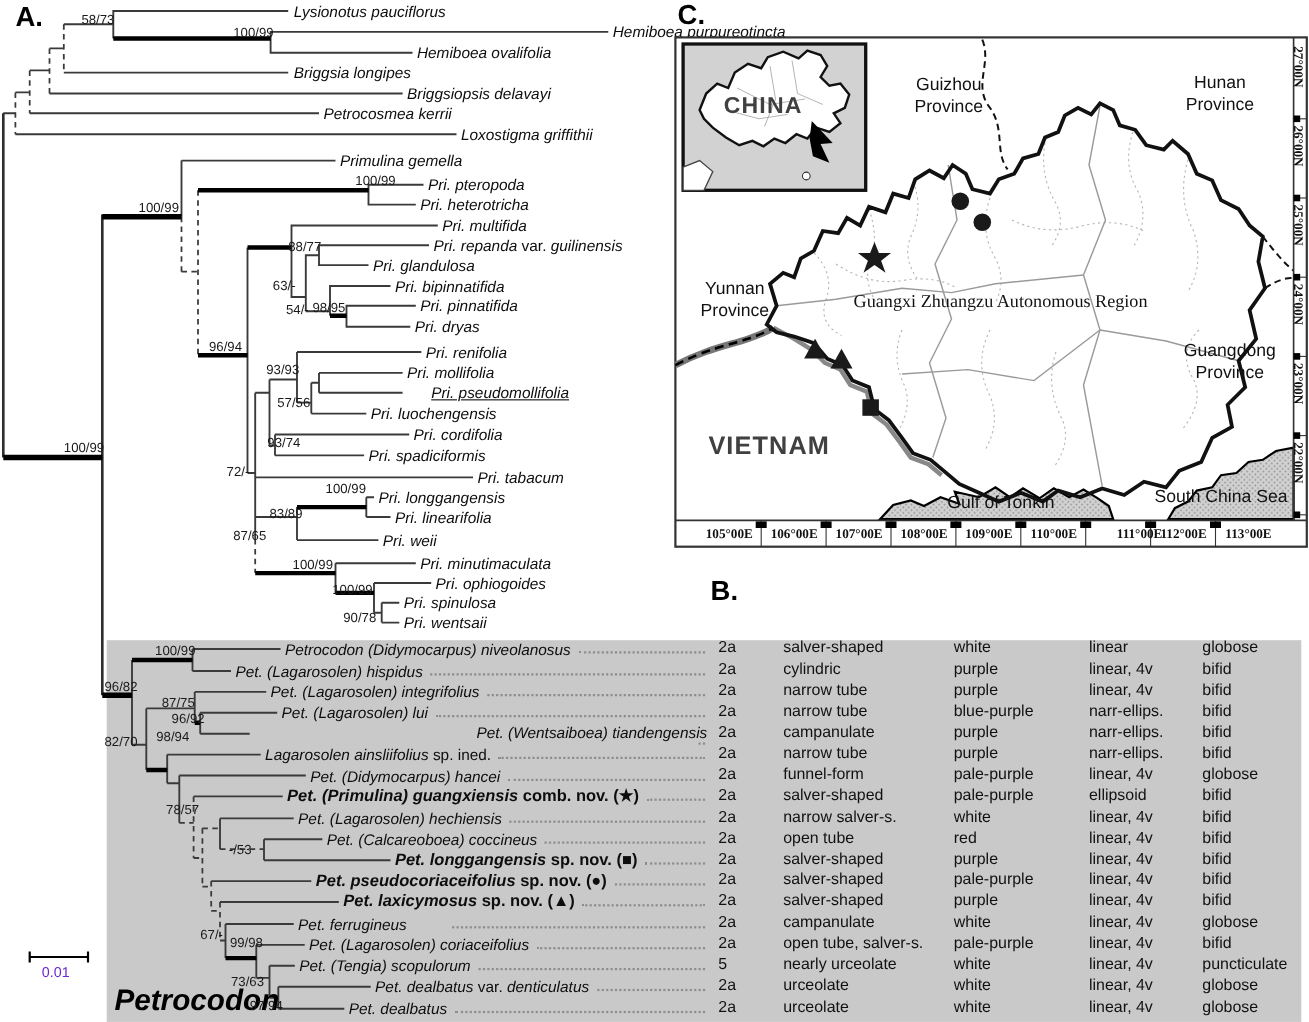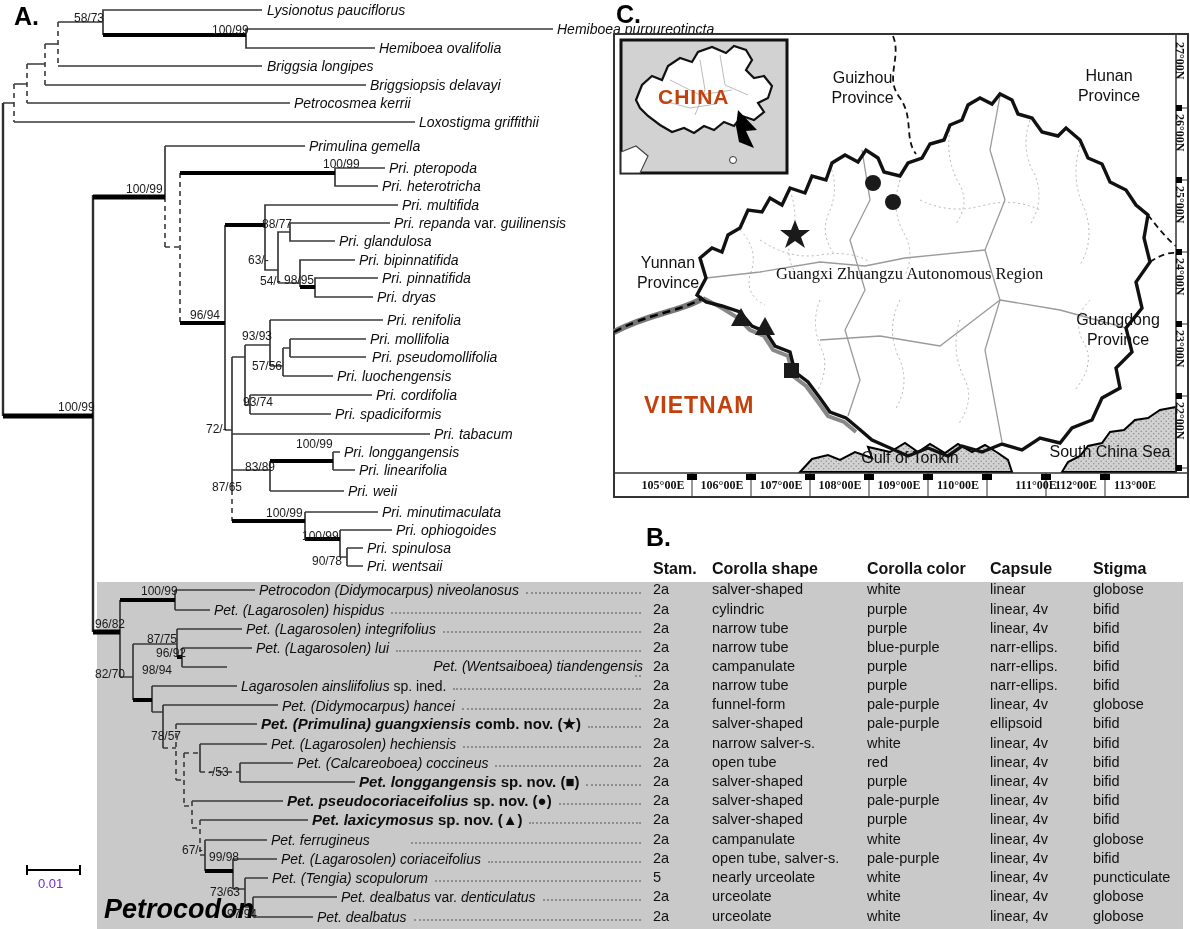--- a/index.html
+++ b/index.html
@@ -20,21 +20,21 @@
   .genus{position:absolute;left:104px;top:894px;font-style:italic;font-weight:bold;font-size:27px;color:#000;}
   .scalelbl{position:absolute;left:38px;top:876px;font-size:13px;color:#6d28d9;}
   
   .thead span,.trow span{position:absolute;white-space:nowrap;}
   .thead{position:absolute;left:645px;top:560px;width:545px;height:20px;font-weight:bold;font-size:16px;}
   .trow{position:absolute;left:645px;width:545px;height:19px;font-size:14.5px;}
   .c0{left:8px;} .c1{left:67px;} .c2{left:222px;} .c3{left:345px;} .c4{left:448px;}
   
   .mlbl{position:absolute;font-size:16px;line-height:20px;text-align:center;color:#111;white-space:pre-line;}
   .mser{position:absolute;font-family:"Liberation Serif",serif;font-size:16.5px;color:#111;white-space:nowrap;}
-  .mbold{position:absolute;font-weight:bold;color:#c2410c;white-space:nowrap;}
+  .mbold{position:absolute;font-weight:bold;color:#404040;white-space:nowrap;}
   .lat{position:absolute;font-family:"Liberation Serif",serif;font-weight:bold;font-size:12px;
        transform:rotate(90deg);transform-origin:left top;white-space:nowrap;}
   .lon{position:absolute;font-family:"Liberation Serif",serif;font-weight:bold;font-size:12px;
        width:60px;text-align:center;top:478px;white-space:nowrap;}
 </style>
 </head>
 <body>
 
 <div id="fig">
   <div class="grayband"></div>
@@ -85,21 +85,21 @@
   <div class="tip" style="left:389px;top:159px;"><span>Pri. pteropoda</span></div>
   <div class="tip" style="left:382px;top:177px;"><span>Pri. heterotricha</span></div>
   <div class="tip" style="left:402px;top:196px;"><span>Pri. multifida</span></div>
   <div class="tip" style="left:394px;top:214px;"><span>Pri. repanda</span><span class="r"> var. </span><span>guilinensis</span></div>
   <div class="tip" style="left:339px;top:232px;"><span>Pri. glandulosa</span></div>
   <div class="tip" style="left:359px;top:251px;"><span>Pri. bipinnatifida</span></div>
   <div class="tip" style="left:382px;top:269px;"><span>Pri. pinnatifida</span></div>
   <div class="tip" style="left:377px;top:288px;"><span>Pri. dryas</span></div>
   <div class="tip" style="left:387px;top:311px;"><span>Pri. renifolia</span></div>
   <div class="tip" style="left:370px;top:330px;"><span>Pri. mollifolia</span></div>
-  <div class="tip" style="left:372px;top:348px;"><span>Pri. pseudomollifolia</span></div>
+  <div class="tip" style="left:392px;top:348px;text-decoration:underline;"><span>Pri. pseudomollifolia</span></div>
   <div class="tip" style="left:337px;top:367px;font-style:italic;"><span>Pri. luochengensis</span></div>
   <div class="tip" style="left:376px;top:386px;"><span>Pri. cordifolia</span></div>
   <div class="tip" style="left:335px;top:405px;"><span>Pri. spadiciformis</span></div>
   <div class="tip" style="left:434px;top:425px;"><span>Pri. tabacum</span></div>
   <div class="tip" style="left:344px;top:443px;"><span>Pri. longgangensis</span></div>
   <div class="tip" style="left:359px;top:461px;"><span>Pri. linearifolia</span></div>
   <div class="tip" style="left:348px;top:482px;"><span>Pri. weii</span></div>
   <div class="tip" style="left:382px;top:503px;"><span>Pri. minutimaculata</span></div>
   <div class="tip" style="left:396px;top:521px;"><span>Pri. ophiogoides</span></div>
   <div class="tip" style="left:367px;top:539px;"><span>Pri. spinulosa</span></div>
@@ -204,27 +204,20 @@
   <span class="sup" style="left:95px;top:668px;">82/70</span>
   <span class="sup" style="left:142px;top:664px;">98/94</span>
   <span class="sup" style="left:151px;top:730px;">78/57</span>
   <span class="sup" style="left:208px;top:766px;">-/53</span>
   <span class="sup" style="left:182px;top:844px;">67/-</span>
   <span class="sup" style="left:209px;top:851px;">99/98</span>
   <span class="sup" style="left:210px;top:886px;">73/63</span>
   <span class="sup" style="left:227px;top:908px;">97/94</span>
   <span class="sup" style="left:58px;top:401px;">100/99</span>
 
-  <div class="thead">
-    <span class="c0">Stam.</span>
-    <span class="c1">Corolla shape</span>
-    <span class="c2">Corolla color</span>
-    <span class="c3">Capsule</span>
-    <span class="c4">Stigma</span>
-  </div>
   <div class="trow" style="top:581px;">
       <span class="c0">2a</span>
       <span class="c1">salver-shaped</span>
       <span class="c2">white</span>
       <span class="c3">linear</span>
       <span class="c4">globose</span>
     </div>
   <div class="trow" style="top:601px;">
       <span class="c0">2a</span>
       <span class="c1">cylindric</span>

